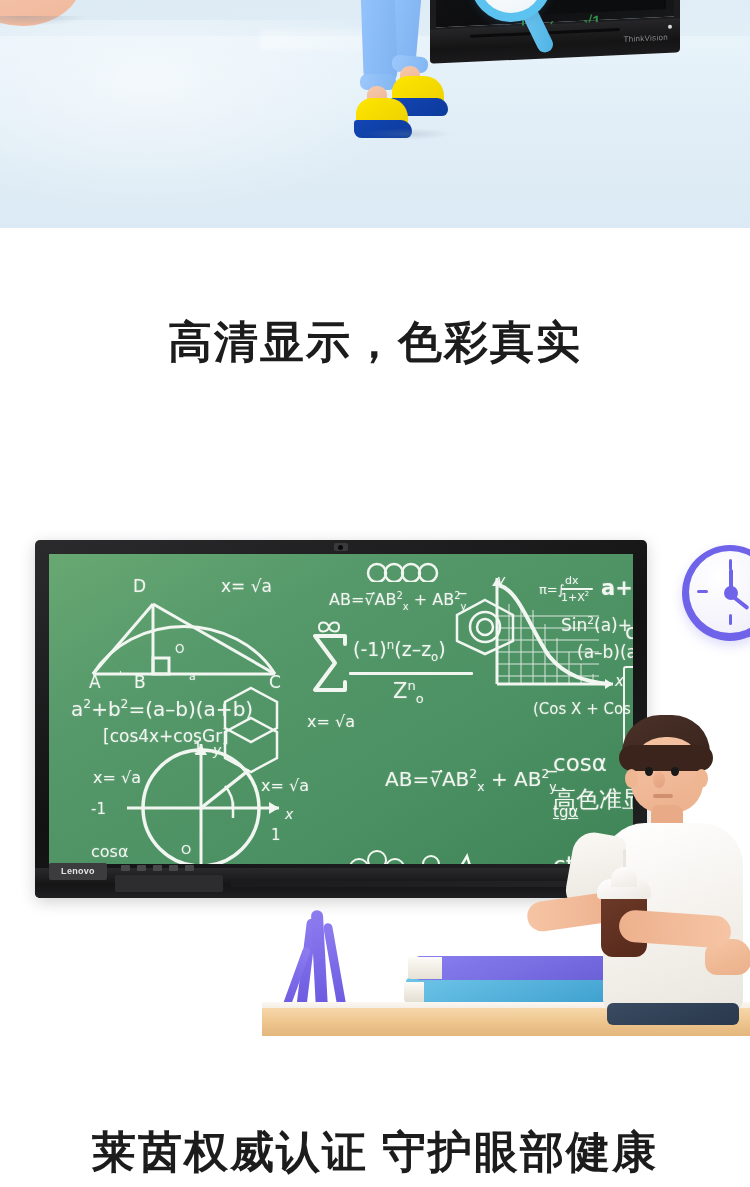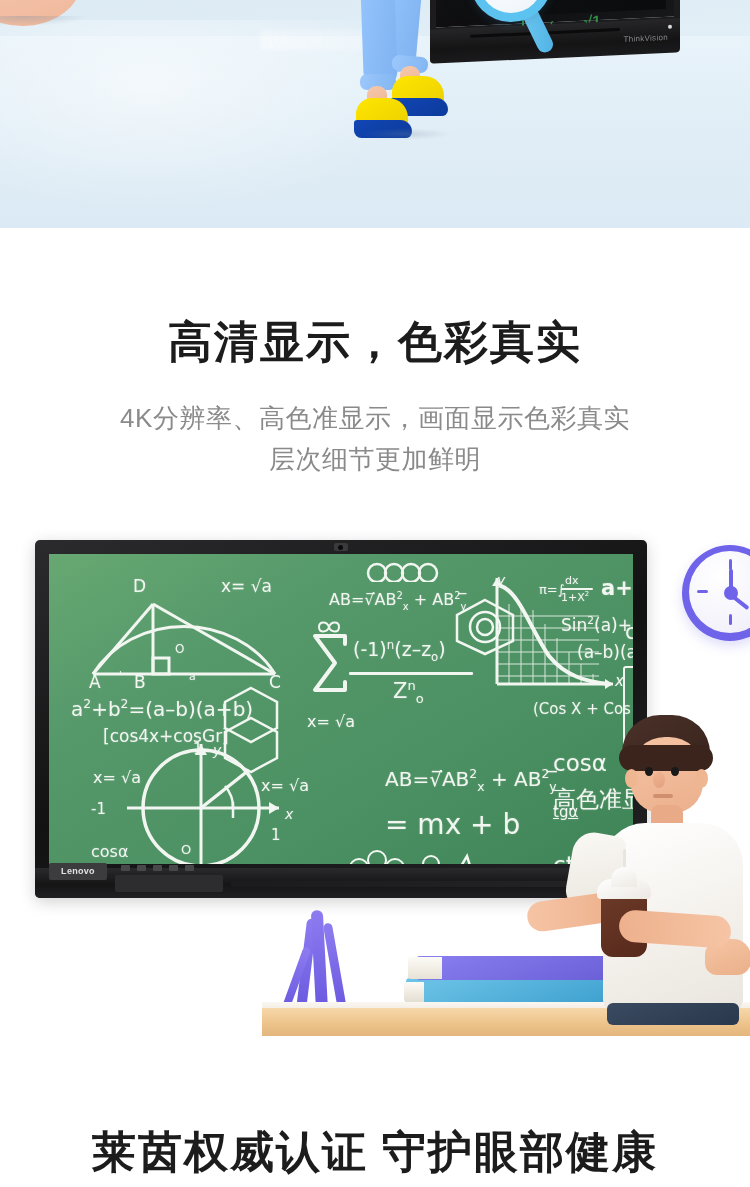--- a/index.html
+++ b/index.html
@@ -385,24 +385,20 @@
   <div class="magnifier">
     <div class="mag-handle"></div>
     <div class="mag-ring"></div>
     <div class="mag-lens"></div>
 
   </div>
 </div>
 
 <div class="text-block">
   <h2 class="heading">高清显示，色彩真实</h2>
-  <p class="subtitle">
-    <span>4K分辨率、高色准显示，画面显示色彩真实</span><br>
-    <span>层次细节更加鲜明</span>
-  </p>
 </div>
 
 <div class="scene">
 
   <div class="clock">
     <div class="clock-body"></div>
     <div class="clock-face">
       <span class="tick t-12"></span>
       <span class="tick t-6"></span>
       <span class="tick t-9"></span>
@@ -523,21 +519,20 @@
       <span class="chalk" style="left:164px;top:188px;font-size:14px;font-style:italic;">y</span>
       <span class="chalk" style="left:42px;top:246px;font-size:15px;">-1</span>
       <span class="chalk" style="left:236px;top:252px;font-size:14px;font-style:italic;">x</span>
       <span class="chalk" style="left:222px;top:272px;font-size:15px;">1</span>
       <span class="chalk" style="left:132px;top:288px;font-size:13px;">O</span>
       <span class="chalk" style="left:44px;top:214px;font-size:16px;">x= √a</span>
       <span class="chalk" style="left:212px;top:222px;font-size:16px;">x= √a</span>
       <span class="chalk" style="left:42px;top:288px;font-size:16px;">cosα</span>
 
       <span class="chalk" style="left:336px;top:212px;font-size:20px;">AB=√̅AB<sup>2</sup><sub>x</sub> + AB<sup>2</sup><sub>y</sub>̅</span>
-      <span class="chalk" style="left:336px;top:254px;font-size:28px;">= mx + b</span>
 
       <span class="chalk" style="left:504px;top:196px;font-size:23px;">cosα</span>
       <span class="chalk" style="left:504px;top:230px;font-size:23px;">高色准显示</span>
       <span class="chalk" style="left:504px;top:249px;font-size:15px;text-decoration:underline;">tgα</span>
       <span class="chalk" style="left:504px;top:298px;font-size:23px;">ctgα</span>
 
       <svg width="130" height="42" style="position:absolute;left:296px;top:290px;">
         <g fill="none" stroke="#f2f6f1" stroke-width="2">
           <circle cx="14" cy="24" r="9"></circle>
             <circle cx="32" cy="16" r="9"></circle>

